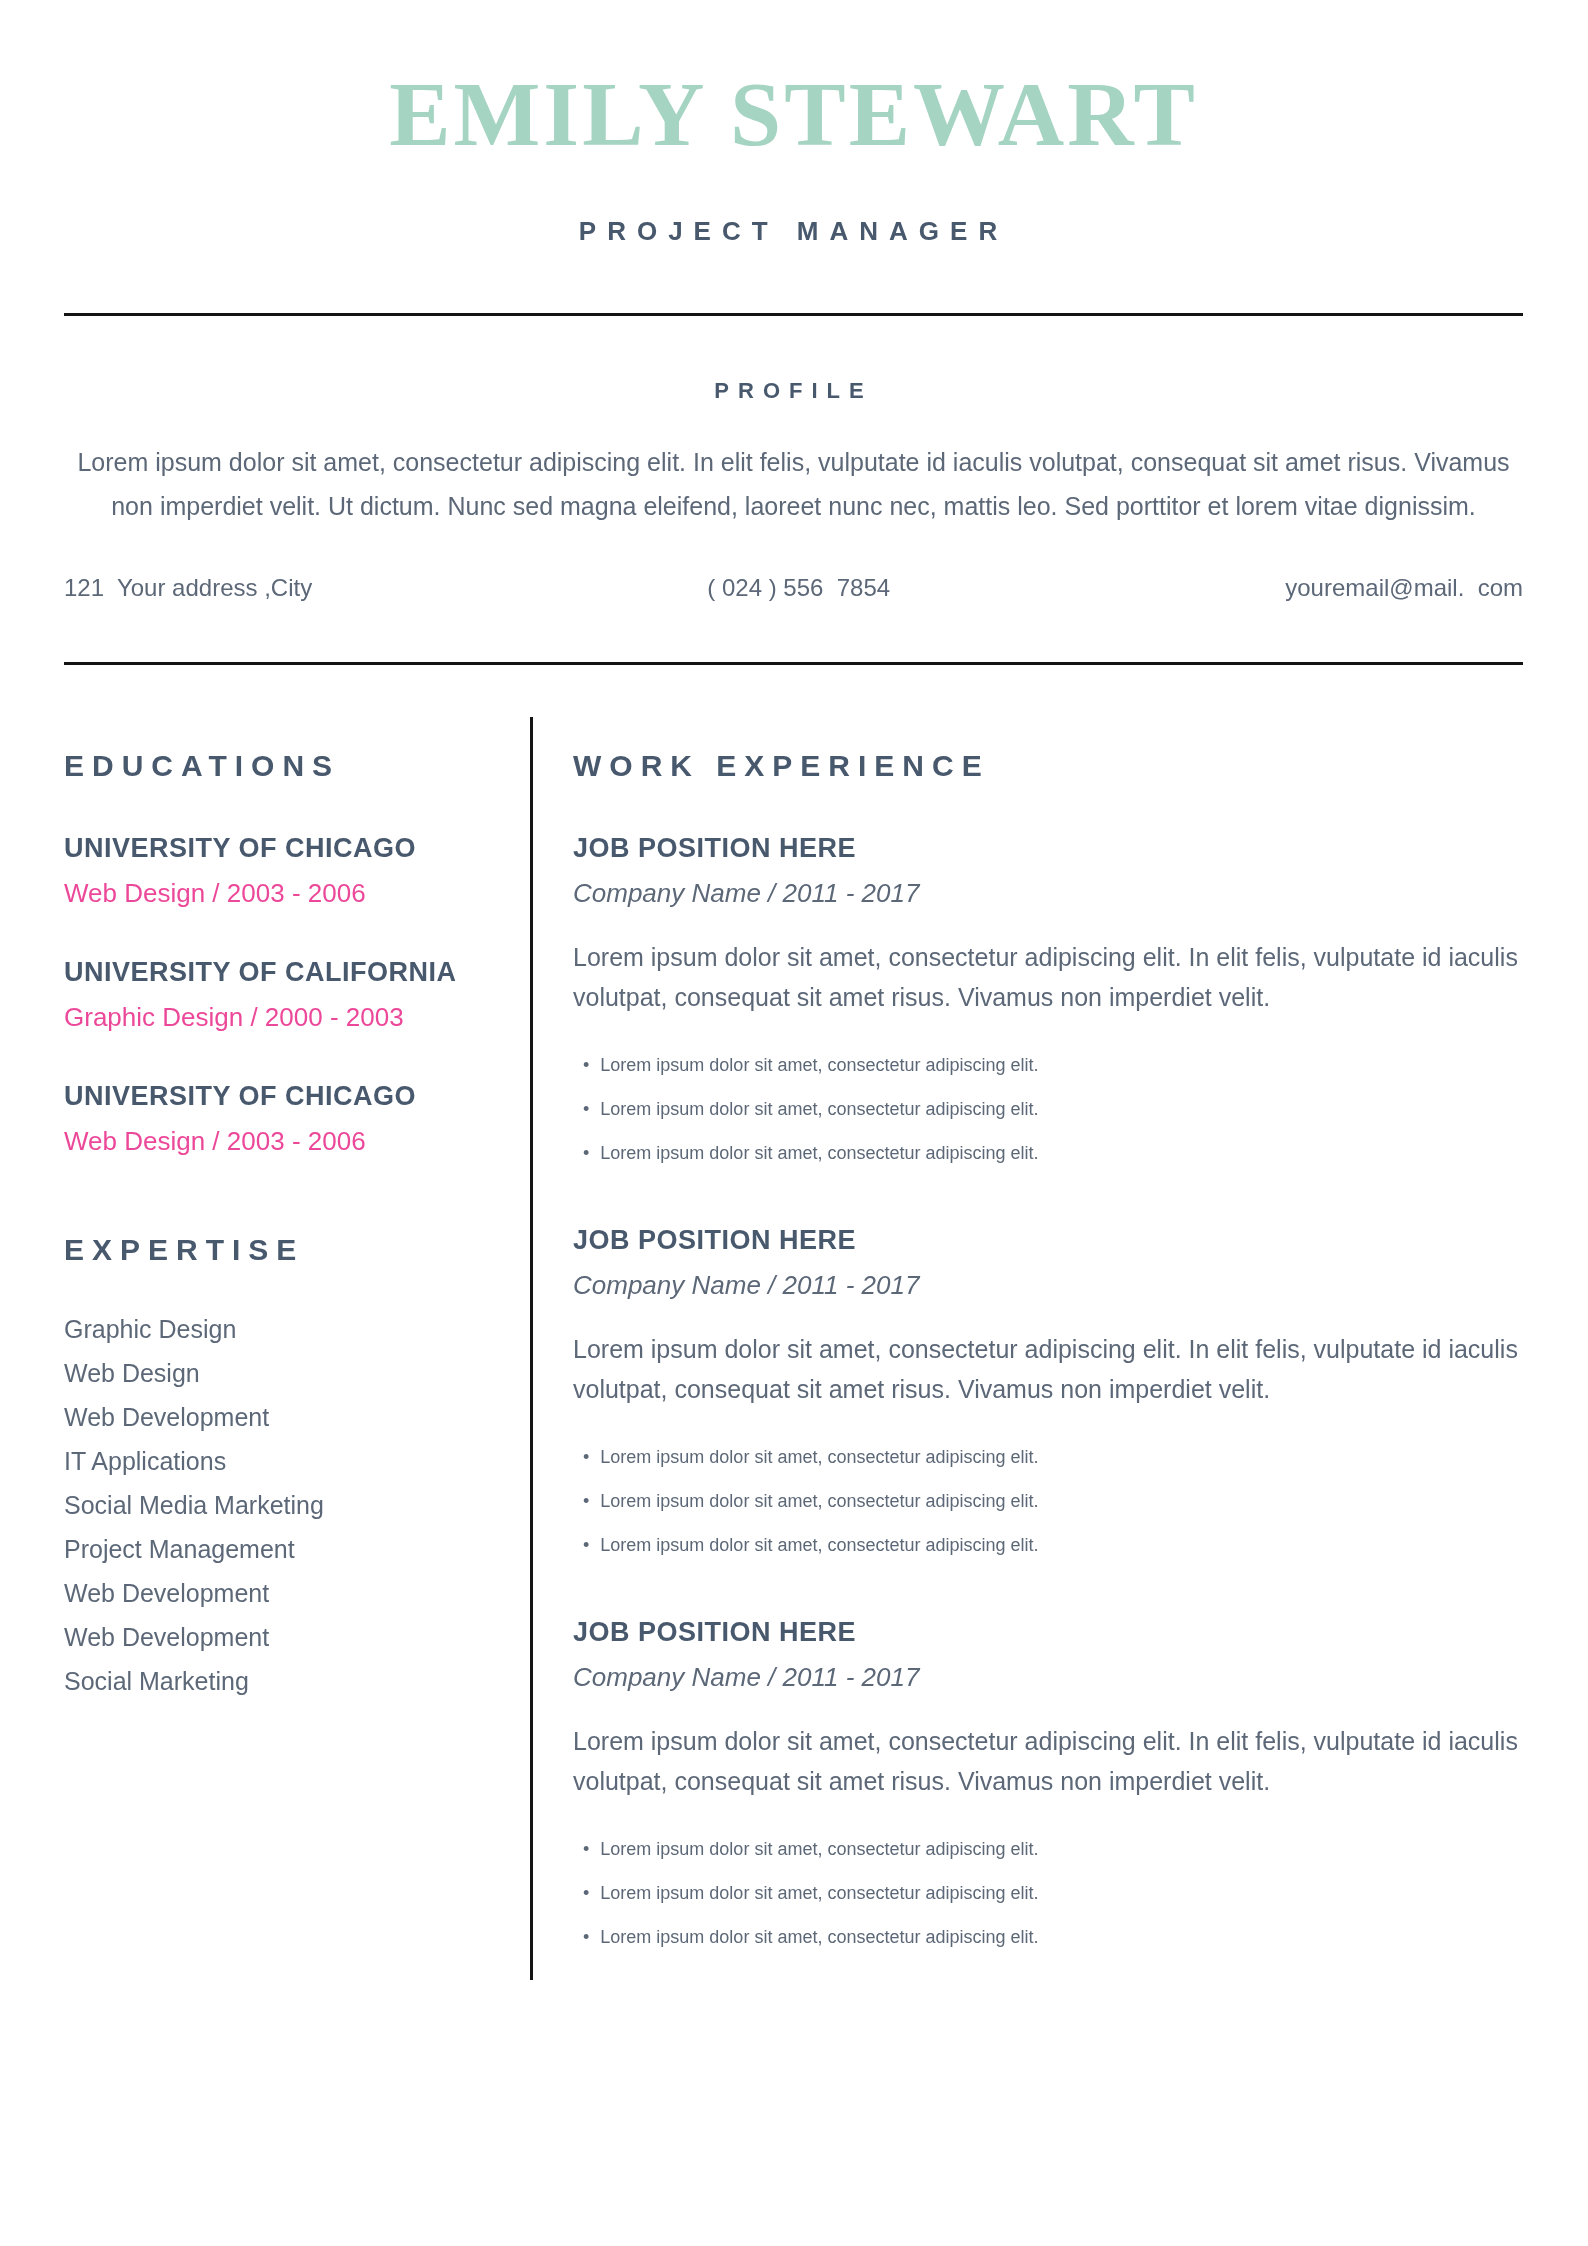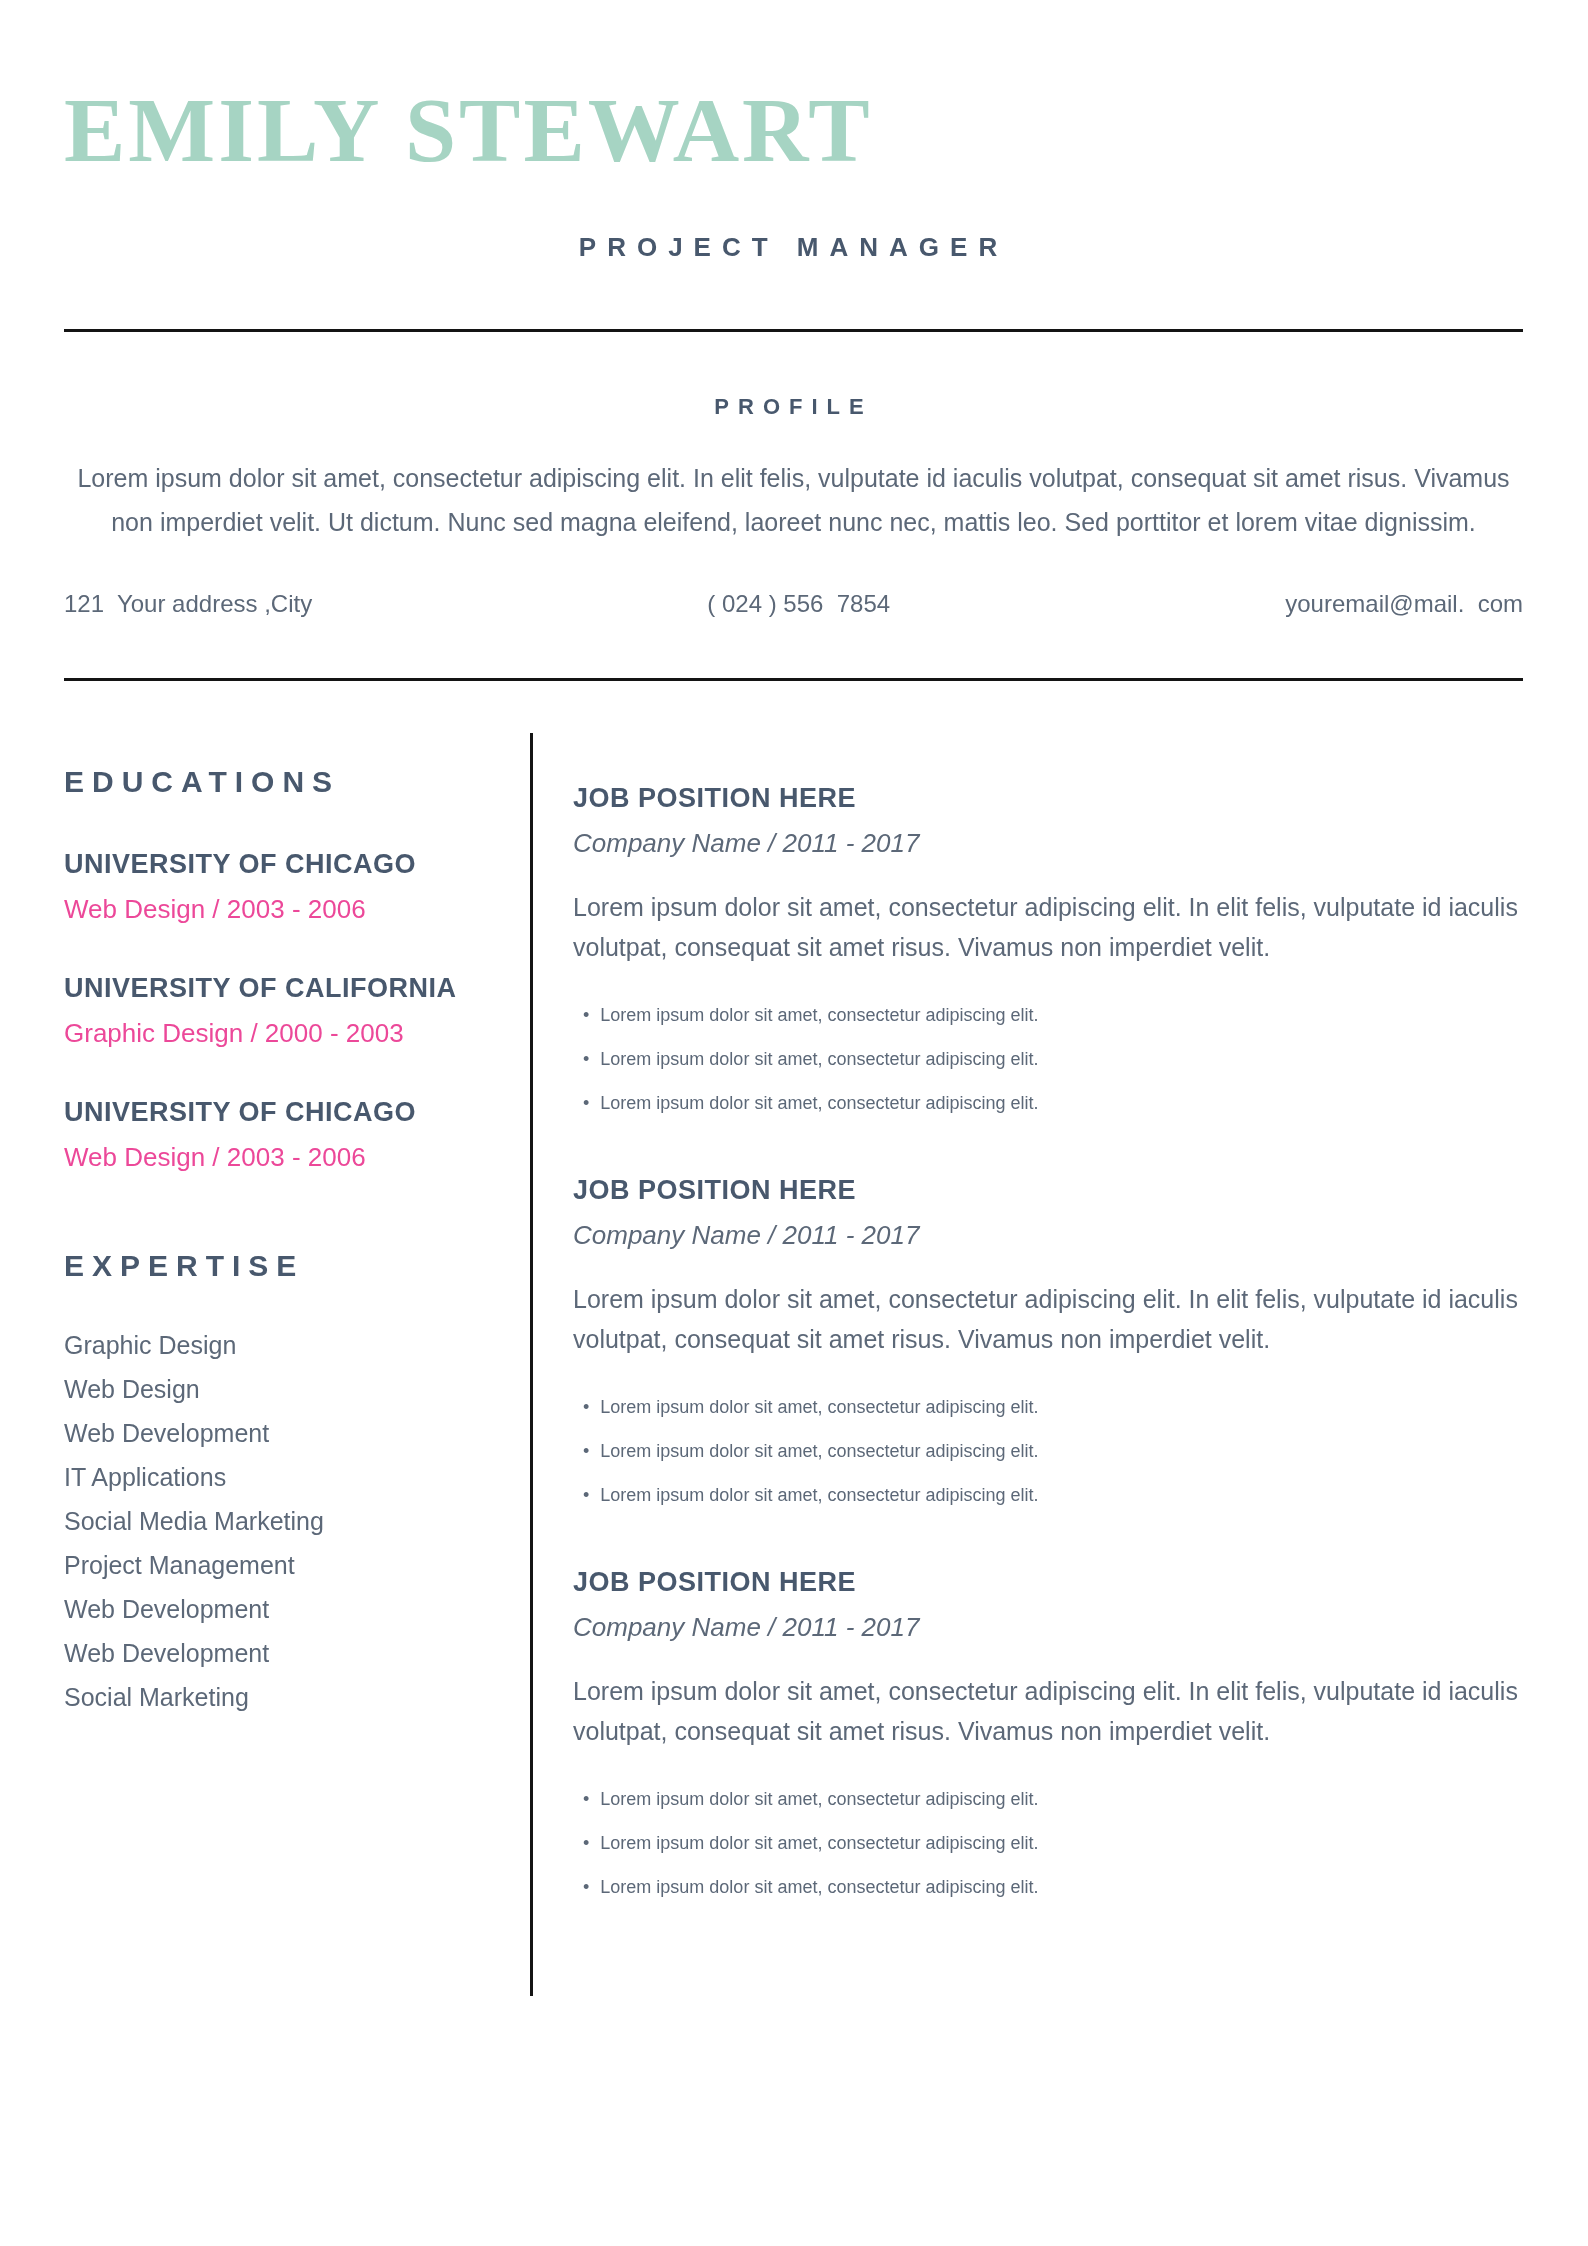--- a/index.html
+++ b/index.html
@@ -7,21 +7,22 @@
   body {
     width:1588px; height:2246px;
     font-family:"Liberation Sans", sans-serif;
     color:#5c6878;
     overflow:hidden;
   }
   .page { width:1588px; height:2246px; padding:60px 65px 0 64px; }
 
   
   .name {
-    margin-top:24px;
+    margin-top:8px;
+    text-align:center;
     font-family:"Liberation Serif", "DejaVu Serif", serif;
     font-weight:bold;
     font-size:92px;
     line-height:1.0;
     letter-spacing:3px;
     color:#a6d4c3;
   }
   .job-title {
     margin-top:56px;
     text-align:center;
@@ -144,20 +145,21 @@
         <li class="skill-item">Project Management</li>
         <li class="skill-item">Web Development</li>
         <li class="skill-item">Web Development</li>
         <li class="skill-item">Social Marketing</li>
       </ul>
     </div>
 
     <div class="v-divider"></div>
 
     <div class="col-right">
+      <div class="section-heading">WORK EXPERIENCE</div>
 
       <div class="job-block">
         <div class="job-position">JOB POSITION HERE</div>
         <div class="job-company">Company Name / 2011 - 2017</div>
         <p class="job-summary">Lorem ipsum dolor sit amet, consectetur adipiscing elit. In elit felis, vulputate id iaculis volutpat, consequat sit amet risus. Vivamus non imperdiet velit.</p>
         <ul class="bullet-list">
           <li class="bullet-item">Lorem ipsum dolor sit amet, consectetur adipiscing elit.</li>
           <li class="bullet-item">Lorem ipsum dolor sit amet, consectetur adipiscing elit.</li>
           <li class="bullet-item">Lorem ipsum dolor sit amet, consectetur adipiscing elit.</li>
         </ul>

